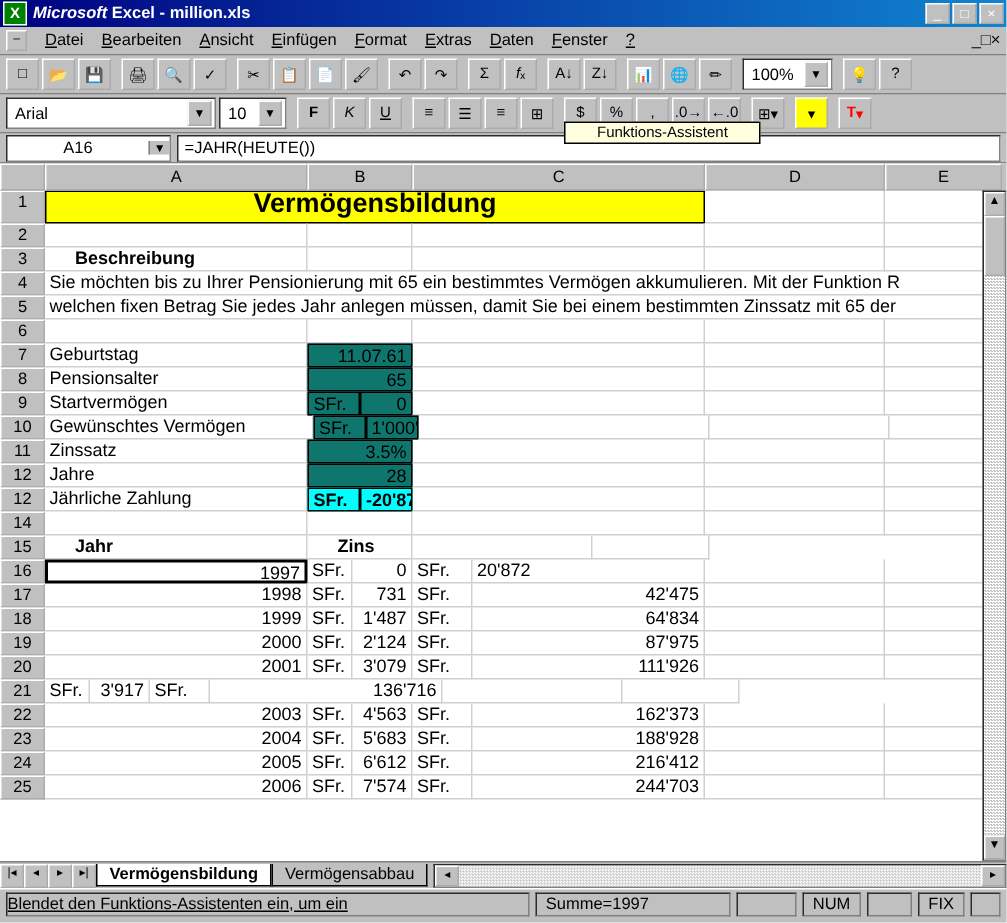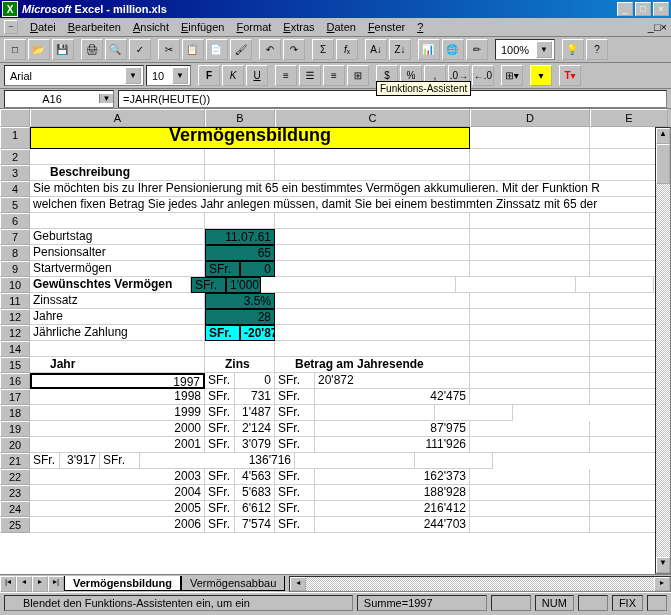--- a/index.html
+++ b/index.html
@@ -16,21 +16,21 @@
 .menubar .mitem u { text-decoration: underline; }
 .toolbar { background: #c0c0c0; padding: 2px 4px; display: flex; align-items: center; gap: 2px; border-bottom: 1px solid #808080; flex-wrap: wrap; }
 .tbtn { width: 22px; height: 21px; background: #c0c0c0; border: 1px outset #fff; cursor: pointer; display: flex; align-items: center; justify-content: center; font-size: 10px; }
 .tsep { width: 3px; }
 .combo { background: #fff; border: 1px inset #808080; height: 21px; display: flex; align-items: center; padding: 0 2px; }
 .combo .cval { flex: 1; padding: 0 3px; }
 .combo .carrow { width: 16px; height: 17px; background: #c0c0c0; border: 1px outset #fff; text-align: center; font-size: 8px; line-height: 15px; }
 .fmtbar { background: #c0c0c0; padding: 2px 4px; display: flex; align-items: center; gap: 2px; border-bottom: 1px solid #808080; }
 .fmtbar .combo.font { width: 140px; }
 .fmtbar .combo.size { width: 45px; }
-.tooltip { position: absolute; background: #ffffe0; border: 1px solid #000; padding: 1px 3px; font-size: 10px; z-index: 100; }
+.tooltip { position: absolute; background: #ffffe0; border: 1px solid #000; padding: 1px 21px; font-size: 10px; z-index: 100; }
 .formulabar { background: #c0c0c0; height: 20px; display: flex; align-items: center; padding: 2px 4px; gap: 4px; border-bottom: 1px solid #808080; }
 .formulabar .namebox { width: 110px; background: #fff; border: 1px inset #808080; height: 18px; display: flex; align-items: center; }
 .formulabar .namebox .nval { flex: 1; padding: 0 4px; text-align: center; }
 .formulabar .namebox .narrow { width: 14px; background: #c0c0c0; border-left: 1px solid #808080; text-align: center; font-size: 8px; }
 .formulabar .fcontent { flex: 1; background: #fff; border: 1px inset #808080; height: 18px; padding: 0 4px; line-height: 16px; }
 .gridwrap { position: relative; background: #fff; height: 465px; overflow: hidden; }
 .colheads { display: flex; background: #c0c0c0; height: 18px; position: sticky; top: 0; }
 .corner { width: 30px; border: 1px outset #fff; background: #c0c0c0; }
 .colhead { border: 1px outset #fff; text-align: center; line-height: 16px; font-size: 11px; cursor: pointer; }
 .gridrows { }
@@ -49,21 +49,21 @@
 .sheettab.inactive { background: #c0c0c0; }
 .hscroll { flex: 1; height: 16px; background: #c0c0c0; border: 1px inset #808080; margin-left: 4px; display: flex; }
 .hscroll .sbtn { width: 16px; background: #c0c0c0; border: 1px outset #fff; font-size: 8px; text-align: center; }
 .hscroll .strack { flex: 1; background: repeating-conic-gradient(#c0c0c0 0 25%, #fff 0 50%) 0 0/2px 2px; }
 .vscroll { position: absolute; right: 0; top: 18px; width: 16px; bottom: 0; background: #c0c0c0; border: 1px inset #808080; display: flex; flex-direction: column; }
 .vscroll .sbtn { height: 16px; background: #c0c0c0; border: 1px outset #fff; font-size: 8px; text-align: center; }
 .vscroll .strack { flex: 1; background: repeating-conic-gradient(#c0c0c0 0 25%, #fff 0 50%) 0 0/2px 2px; }
 .vscroll .sthumb { height: 40px; background: #c0c0c0; border: 1px outset #fff; }
 .statusbar { background: #c0c0c0; height: 20px; display: flex; align-items: center; border-top: 1px solid #fff; padding: 0 4px; gap: 4px; }
 .statusbar .scell { border: 1px inset #808080; padding: 1px 6px; height: 16px; line-height: 13px; }
-.statusbar .smain { flex: 1; border: 1px inset #808080; padding: 1px 18px; height: 16px; overflow: hidden; }
+.statusbar .smain { flex: 1; border: 1px inset #808080; padding: 1px 0; height: 16px; overflow: hidden; text-decoration: underline; }
 </style>
 </head>
 <body>
 
 <div class="titlebar">
   <div class="logo">X</div>
   <div class="title">
     <i><span>Microsoft</span></i><b><span> Excel</span></b><span> - million.xls</span>
   </div>
   <div class="winbtns">
@@ -246,21 +246,21 @@
         <div class="rowhead">9</div>
         <div class="cell " style="width: 175px;">Startvermögen</div>
         <div class="cell input-cell lbl" style="width: 35px;">SFr.</div>
         <div class="cell input-cell" style="width: 35px;">0</div>
         <div class="cell " style="width: 195px;"></div>
         <div class="cell " style="width: 120px;"></div>
         <div class="cell " style="width: 78px;"></div>
       </div>
       <div class="grow ">
         <div class="rowhead">10</div>
-        <div class="cell " style="width: 161px; font-weight: bold;">Gewünschtes Vermögen</div>
+        <div class="cell " style="width: 179px;">Gewünschtes Vermögen</div>
         <div class="cell input-cell lbl" style="width: 35px;">SFr.</div>
         <div class="cell input-cell" style="width: 35px;">1'000'000</div>
         <div class="cell " style="width: 195px;"></div>
         <div class="cell " style="width: 120px;"></div>
         <div class="cell " style="width: 78px;"></div>
       </div>
       <div class="grow ">
         <div class="rowhead">11</div>
         <div class="cell " style="width: 175px;">Zinssatz</div>
         <div class="cell input-cell" style="width: 70px;">3.5%</div>
@@ -290,21 +290,20 @@
         <div class="cell " style="width: 175px;"></div>
         <div class="cell " style="width: 70px;"></div>
         <div class="cell " style="width: 195px;"></div>
         <div class="cell " style="width: 120px;"></div>
         <div class="cell " style="width: 78px;"></div>
       </div>
       <div class="grow ">
         <div class="rowhead">15</div>
         <div class="cell bold" style="width: 175px;">Jahr</div>
         <div class="cell bold" style="width: 70px;">Zins</div>
-        <div class="cell bold" style="width: 195px;">Betrag am Jahresende</div>
         <div class="cell " style="width: 120px;"></div>
         <div class="cell " style="width: 78px;"></div>
       </div>
       <div class="grow ">
         <div class="rowhead">16</div>
         <div class="cell " style="width: 175px;;text-align:right;border:2px solid #000">1997</div>
         <div class="cell " style="width: 30px;">SFr.</div>
         <div class="cell " style="width: 40px;;text-align:right">0</div>
         <div class="cell " style="width: 40px;">SFr.</div>
         <div class="cell " style="width: 155px;;">20'872</div>
@@ -320,20 +319,21 @@
         <div class="cell " style="width: 155px;;text-align:right">42'475</div>
         <div class="cell " style="width: 120px;"></div>
         <div class="cell " style="width: 78px;"></div>
       </div>
       <div class="grow ">
         <div class="rowhead">18</div>
         <div class="cell " style="width: 175px;;text-align:right">1999</div>
         <div class="cell " style="width: 30px;">SFr.</div>
         <div class="cell " style="width: 40px;;text-align:right">1'487</div>
         <div class="cell " style="width: 40px;">SFr.</div>
+        <div class="cell " style="width: 155px;;text-align:right">64'834</div>
         <div class="cell " style="width: 120px;"></div>
         <div class="cell " style="width: 78px;"></div>
       </div>
       <div class="grow ">
         <div class="rowhead">19</div>
         <div class="cell " style="width: 175px;;text-align:right">2000</div>
         <div class="cell " style="width: 30px;">SFr.</div>
         <div class="cell " style="width: 40px;;text-align:right">2'124</div>
         <div class="cell " style="width: 40px;">SFr.</div>
         <div class="cell " style="width: 155px;;text-align:right">87'975</div>

